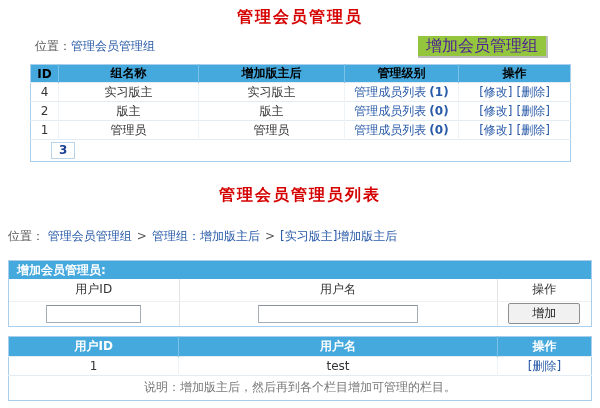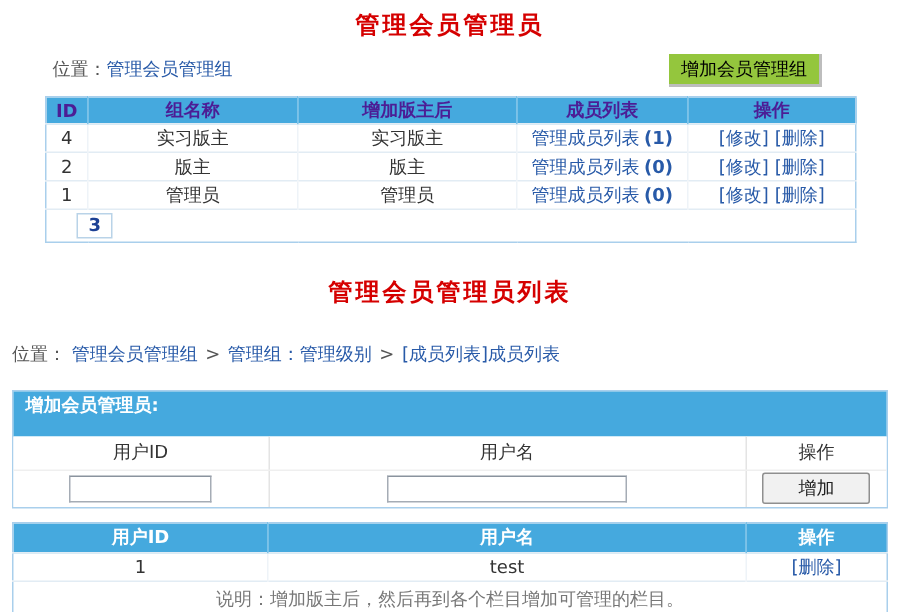--- a/index.html
+++ b/index.html
@@ -6,42 +6,42 @@
   html,body { width:600px; height:408px; background:#ffffff; overflow:hidden;
     font-family:"DejaVu Sans","Liberation Sans",sans-serif; font-size:12px; color:#333; }
 
   .main-title { text-align:center; font-family:"DejaVu Serif","Liberation Serif",serif;
     font-weight:bold; font-size:16px; letter-spacing:2px; color:#d50000; padding-top:7px; height:29px; }
 
   .crumb-row1 { display:flex; justify-content:space-between; align-items:center;
     margin:7px 52px 7px 35px; height:21px; }
   .crumb { color:#555; white-space:nowrap; }
   .link { color:#285aa8; text-decoration:none; cursor:pointer; }
-  .green-btn { background:#94c63d; color:#000000; font-size:12px; line-height:14px;
+  .green-btn { background:#94c63d; color:#4c1d95; font-size:16px; line-height:14px;
     padding:3px 8px; border:0; border-right:2px solid #bdbdbd; border-bottom:2px solid #bdbdbd;
     cursor:pointer; white-space:nowrap; font-family:Liberation Serif, serif; }
 
   table { border-collapse:collapse; table-layout:fixed; }
   .groups-table { width:540px; margin-left:30px; border:1px solid #a9cfec; }
-  .groups-table th { background:#45a9de; color:#4c1d95; font-weight:bold; height:14px;
+  .groups-table th { background:#45a9de; color:#000000; font-weight:bold; height:14px;
     font-size:12px; text-align:center; border-right:1px solid #7cc2e8; }
   .groups-table th:last-child { border-right:0; }
   .groups-table td { height:19px; text-align:center; background:#fff;
     border-top:1px solid #e2ecf4; border-right:1px solid #eef3f8; }
   .groups-table td:last-child { border-right:0; }
   .pag-cell { text-align:left !important; padding:2px 0 2px 20px; }
   .page-box { display:inline-block; border:1px solid #b9d3e8; padding:0 7px;
     font-weight:bold; color:#1c4094; background:#fff; line-height:15px; }
 
   .section2-title { padding-top:23px; height:52px; }
   .crumb-row2 { margin:14px 8px 0 8px; height:16px; color:#555; white-space:nowrap; }
   .crumb-sep { color:#555; margin:0 5px; }
 
   .form-box { width:584px; margin:16px 0 0 8px; border:1px solid #a9cfec; }
-  .form-bar { background:#45a9de; color:#fff; font-weight:bold; height:30px;
+  .form-bar { background:#45a9de; color:#fff; font-weight:bold; height:18px;
     line-height:18px; padding-left:8px; }
   .form-table { width:100%; }
   .form-table td { background:#fff; text-align:center; border-right:1px solid #e4e4e4; }
   .form-table td:last-child { border-right:0; }
   .form-label-row td { height:22px; border-bottom:1px solid #efefef; }
   .form-input-row td { height:25px; }
   .text-input { height:18px; border:1px solid #a5acb5; border-top-color:#8a939e; padding:0 3px;
     font-family:inherit; font-size:12px; }
   .input-id { width:95px; }
   .input-name { width:160px; }
@@ -77,21 +77,21 @@
       <col style="width:140px">
       <col style="width:146px">
     <col style="width:114px">
       <col style="width:112px">
   </colgroup>
   <thead>
     <tr>
       <th>ID</th>
       <th>组名称</th>
       <th>增加版主后</th>
-      <th>成员列表</th>
+      <th>管理级别</th>
       <th>操作</th>
     </tr>
   </thead>
   <tbody>
     <tr>
       <td>4</td>
       <td>实习版主</td>
       <td>实习版主</td>
       <td>
         <a class="link"><span>管理成员列表</span><span class="count">(1)</span></a>
@@ -127,21 +127,21 @@
         <span class="page-box">3</span>
       </td>
     </tr>
   </tbody>
 </table>
 
 <div class="main-title section2-title">管理会员管理员列表</div>
 
 <div class="crumb-row2">
   <span>位置：</span>
-  <a class="link">管理会员管理组</a><span class="crumb-sep">&gt;</span><a class="link">管理组：管理级别</a><span class="crumb-sep">&gt;</span><a class="link">[成员列表]成员列表</a>
+  <a class="link">管理会员管理组</a><span class="crumb-sep">&gt;</span><a class="link">管理组：增加版主后</a><span class="crumb-sep">&gt;</span><a class="link">[实习版主]增加版主后</a>
 </div>
 
 <div class="form-box">
   <div class="form-bar">增加会员管理员:</div>
   <table class="form-table">
     <colgroup>
       <col style="width:170px">
         <col style="width:318px">
         <col style="width:94px">
     </colgroup>

